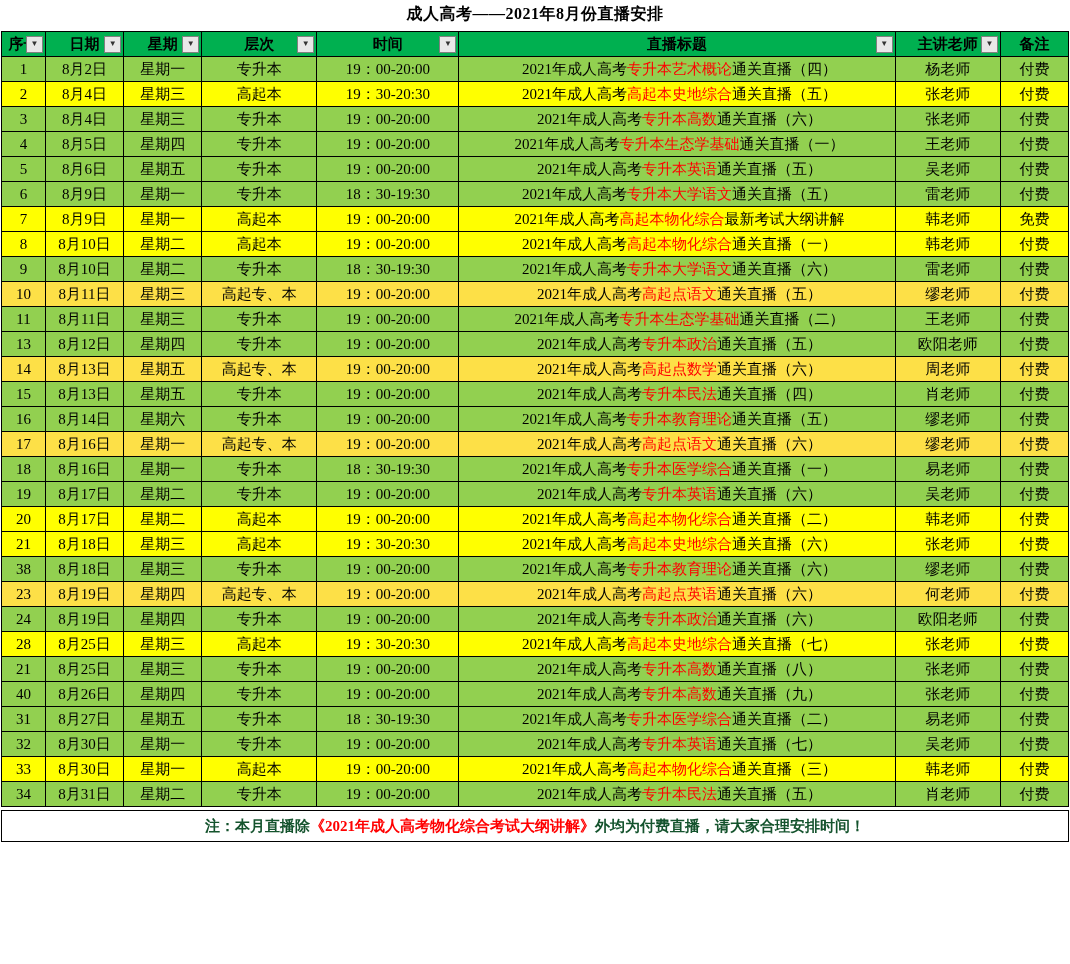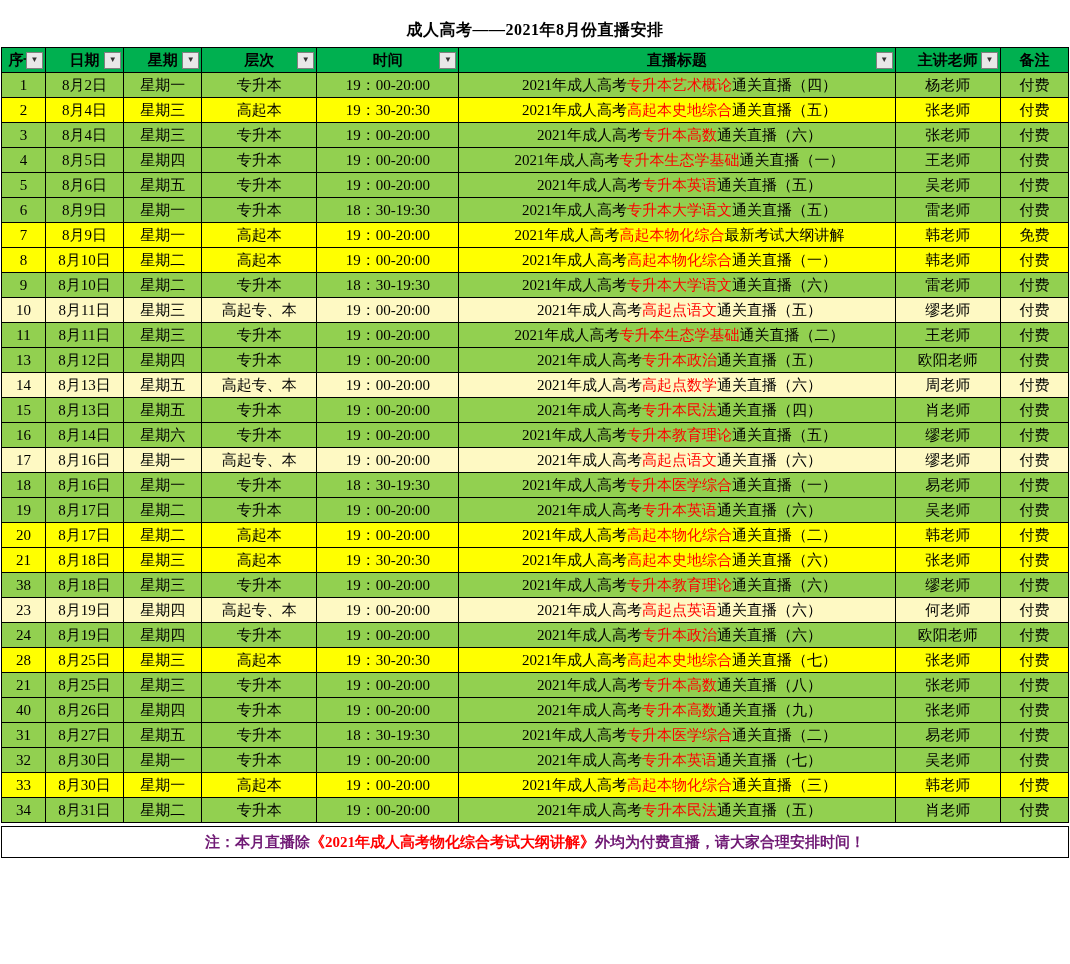--- a/index.html
+++ b/index.html
@@ -8,21 +8,21 @@
     background:#ffffff;
     font-family:"Liberation Serif","DejaVu Serif",serif;
     font-size:15px;
     color:#000;
     overflow:hidden;
   }
   #title{
     text-align:center;
     font-weight:bold;
     font-size:16px;
-    padding:20px 0 6px 0;
+    padding:4px 0 6px 0;
     letter-spacing:0.5px;
   }
   table{
     border-collapse:collapse;
     width:1068px;
     margin:0 1px;
     table-layout:fixed;
   }
   td,th{
     border:1px solid #000;
@@ -55,39 +55,39 @@
   col.c1{width:78px}
   col.c2{width:78px}
   col.c3{width:115px}
   col.c4{width:142px}
   col.c5{width:436px}
   col.c6{width:105px}
   col.c7{width:68px}
 
   .bg-green{background:#92d050;}
   .bg-yellow{background:#ffff00;}
-  .bg-peach{background:#fef9c3;}
+  .bg-peach{background:#fde047;}
 
   .t-red{color:#ff0000;}
   .title-cell{text-align:center;padding-left:5px;}
   .time-cell{letter-spacing:0px;}
 
   #note{
     border:1px solid #000;
     margin:3px 1px 0 1px;
     width:1066px;
     height:30px;
     line-height:30px;
     text-align:center;
     font-weight:bold;
     font-size:15px;
     color:#ff0000;
     background:#fff;
   }
-  #note .blk{color:#701a75;}
+  #note .blk{color:#14532d;}
 </style>
 </head>
 <body>
 
 <div id="title">成人高考——2021年8月份直播安排</div>
 
 <table>
   <colgroup>
     <col class="c0">
       <col class="c1">

